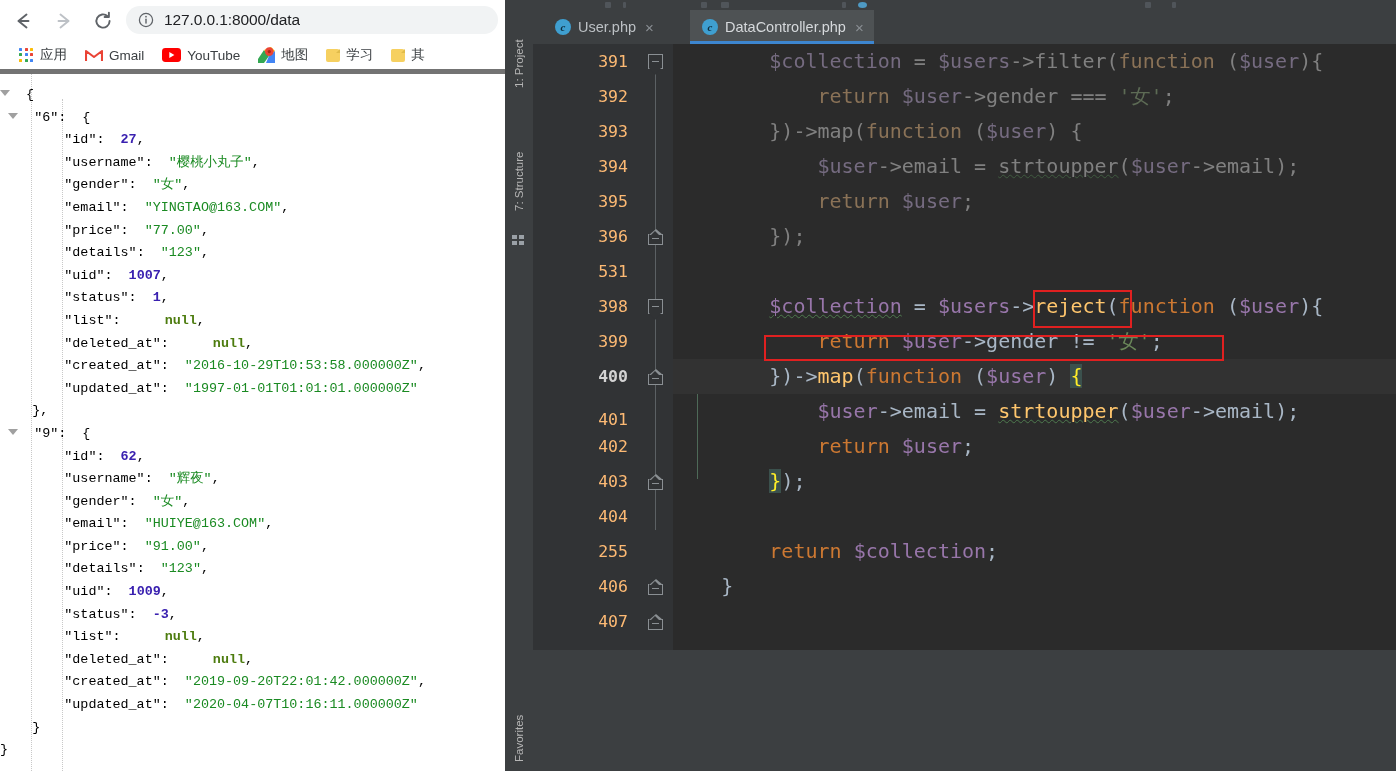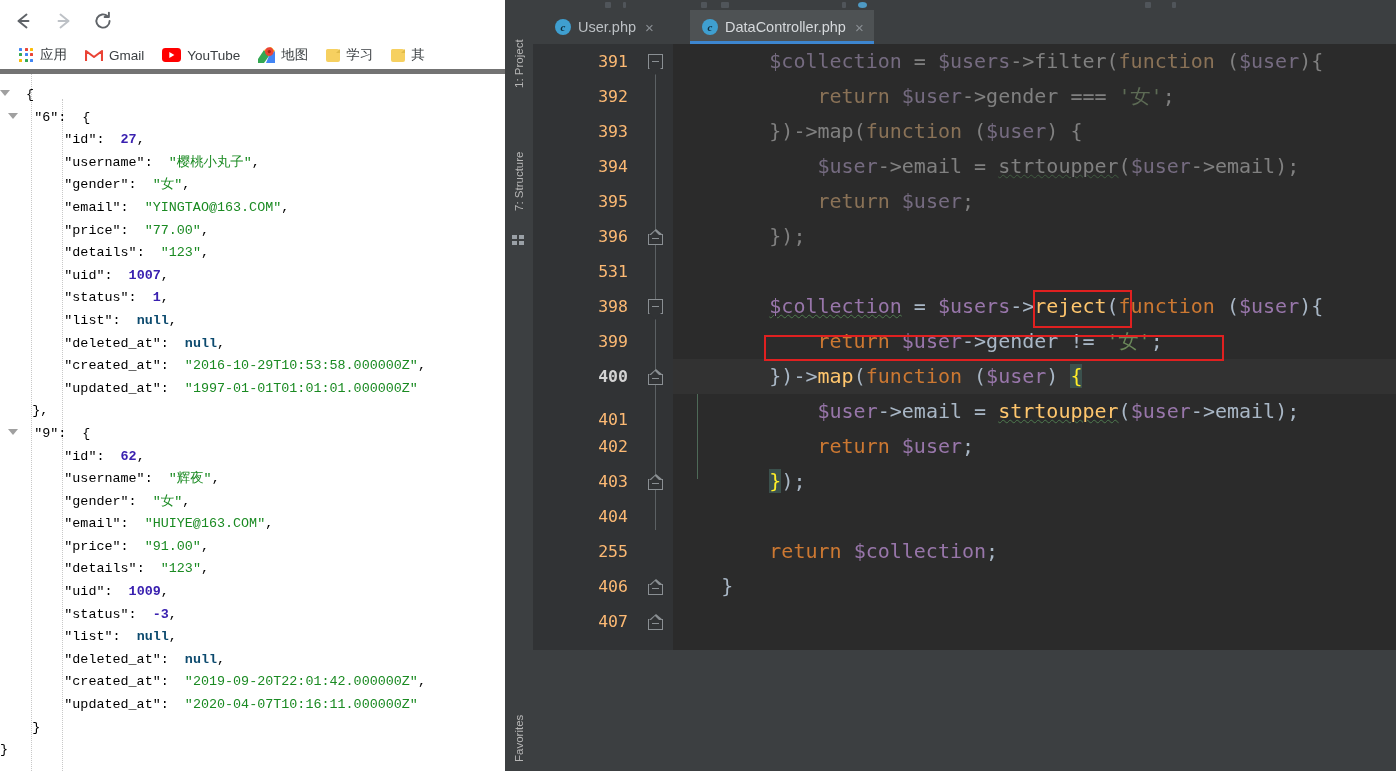--- a/index.html
+++ b/index.html
@@ -77,21 +77,21 @@
   .jline{white-space:pre;height:22.6px;position:relative;}
   .tri{
     display:inline-block;width:0;height:0;
     border-left:5px solid transparent;border-right:5px solid transparent;
     border-top:6px solid #a0a0a0;
     vertical-align:middle;margin-bottom:2px;
   }
   .jkey{color:#000000;}
   .jstr{color:#1a8a22;}
   .jnum{color:#3a21b0;font-weight:bold;}
-  .jnull{color:#0c4a6e;font-weight:bold;}
+  .jnull{color:#4d7c0f;font-weight:bold;margin-left:28px;}
   .jpunc{color:#000000;}
   .guide{
     position:absolute;top:0;bottom:0;width:0;
     border-left:1px dotted #c8c8c8;
   }
 
   
   .ide{
     position:absolute;left:505px;top:0;width:891px;height:771px;
     background:#3c3f41;overflow:hidden;
@@ -284,20 +284,28 @@
           <path d="M16.3 11 H6.5" stroke="#bdc1c6" stroke-width="1.9" stroke-linecap="round"></path>
         </svg>
       </div>
       <div class="nav-btn">
         <svg width="22" height="22" viewBox="0 0 22 22">
           <path d="M17.6 11 a6.6 6.6 0 1 1 -2.0 -4.7" fill="none" stroke="#5f6368" stroke-width="1.9" stroke-linecap="round"></path>
           <path d="M16.9 2.6 L16.9 7.0 L12.6 7.0" fill="none" stroke="#5f6368" stroke-width="1.9" stroke-linecap="round" stroke-linejoin="round"></path>
         </svg>
       </div>
 
+      <div class="omnibox">
+        <svg class="omni-info" viewBox="0 0 16 16">
+          <circle cx="8" cy="8" r="6.6" fill="none" stroke="#5f6368" stroke-width="1.25"></circle>
+          <circle cx="8" cy="4.7" r="0.85" fill="#5f6368"></circle>
+          <rect x="7.3" y="6.6" width="1.4" height="5.1" rx="0.6" fill="#5f6368"></rect>
+        </svg>
+        <span class="omni-url">127.0.0.1:8000/data</span>
+      </div>
     </div>
 
     <div class="bookmarks">
       <div class="bm">
         <span class="bm-ico">
           <span class="apps-grid">
             <i style="background:#4285f4"></i>
               <i style="background:#ea4335"></i>
               <i style="background:#fbbc05"></i>
             <i style="background:#34a853"></i>

